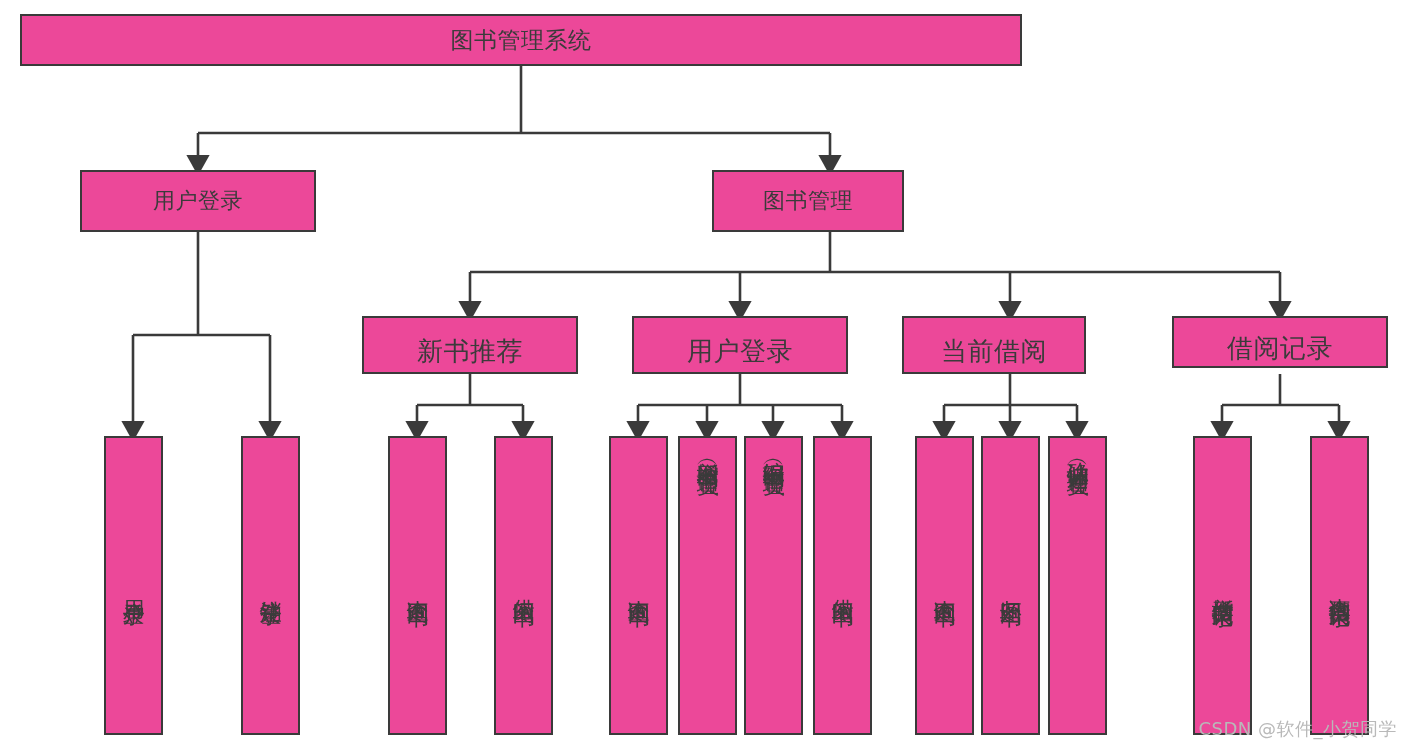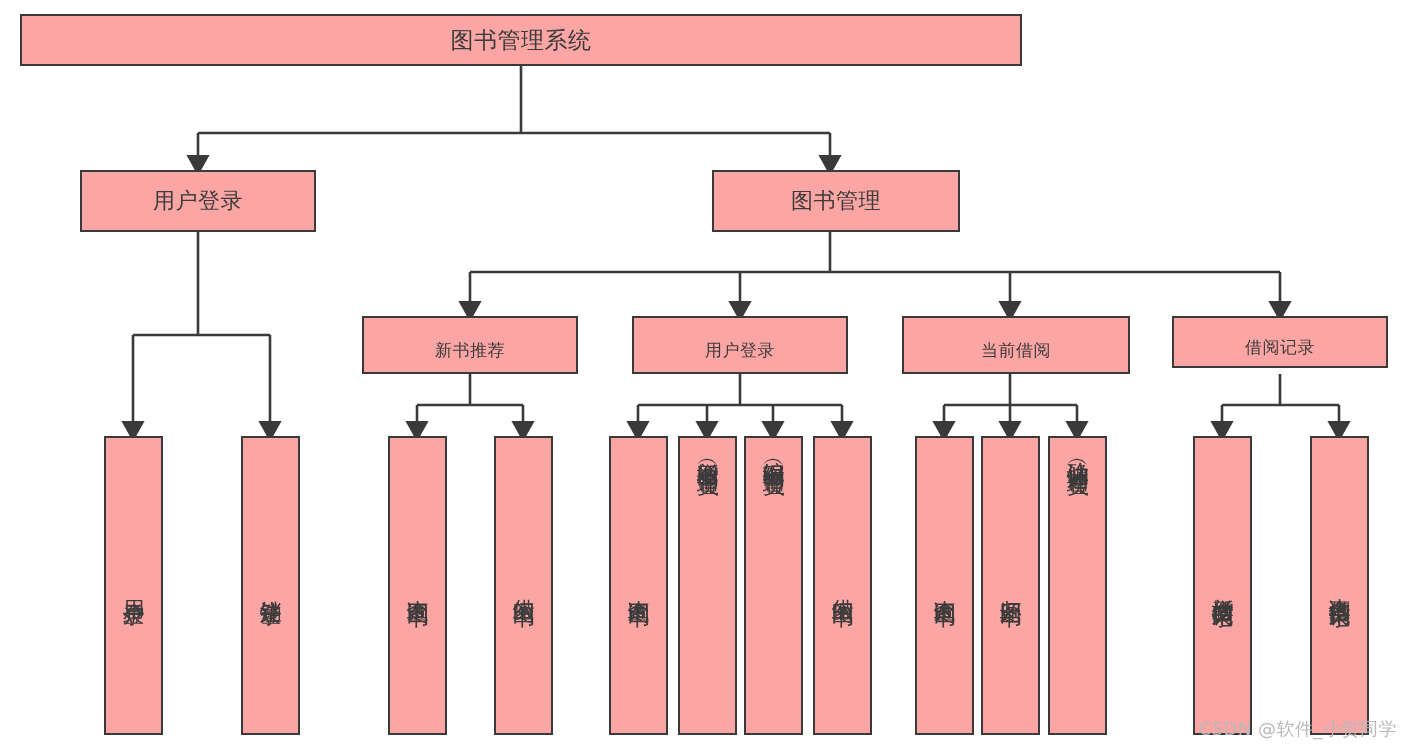--- a/index.html
+++ b/index.html
@@ -23,36 +23,36 @@
     left: 0;
     top: 0;
     width: 1405px;
     height: 747px;
     pointer-events: none;
   }
   .node {
     position: absolute;
     box-sizing: border-box;
     border: 2.5px solid #3a3a3a;
-    background: #fca5a5;
+    background: #ec4899;
     display: flex;
     align-items: center;
     justify-content: center;
     color: #3b3b3b;
   }
   .node .label {
     font-size: 22px;
     line-height: 1.25;
     letter-spacing: 0.5px;
     white-space: nowrap;
     color: #3b3b3b;
   }
   .node.root .label { font-size: 23px; }
   .node.level2 .label { font-size: 22px; }
-  .node.level3 .label { font-size: 17px; margin-top: 12px; }
+  .node.level3 .label { font-size: 26px; margin-top: 12px; }
 
   .node.leaf {
     align-items: flex-start;
     justify-content: center;
     padding-top: 6px;
   }
   .node.leaf .label {
     writing-mode: vertical-rl;
     text-orientation: upright;
     font-size: 22px;
@@ -130,31 +130,31 @@
     </g>
   </svg>
 
   <div class="node root" style="left:20px; top:14px; width:1002px; height:52px;">
     <span class="label">图书管理系统</span>
   </div>
 
   <div class="node level2" style="left:80px; top:170px; width:236px; height:62px;">
     <span class="label">用户登录</span>
   </div>
-  <div class="node level2" style="left:712px; top:170px; width:248px; height:62px;align-items:center;">
+  <div class="node level2" style="left:712px; top:170px; width:192px; height:62px;align-items:center;">
     <span class="label">图书管理</span>
   </div>
 
   <div class="node level3" style="left:362px; top:316px; width:216px; height:58px;">
     <span class="label">新书推荐</span>
   </div>
   <div class="node level3" style="left:632px; top:316px; width:216px; height:58px;">
     <span class="label">用户登录</span>
   </div>
-  <div class="node level3" style="left:902px; top:316px; width:228px; height:58px;">
+  <div class="node level3" style="left:902px; top:316px; width:184px; height:58px;">
     <span class="label">当前借阅</span>
   </div>
   <div class="node level3" style="left:1172px; top:316px; width:216px; height:52px;">
     <span class="label">借阅记录</span>
   </div>
 
   <div class="node leaf center-text" style="left:104px; top:436px; width:59px; height:299px;">
     <span class="label">用户登录</span>
   </div>
   <div class="node leaf center-text" style="left:241px; top:436px; width:59px; height:299px;">

